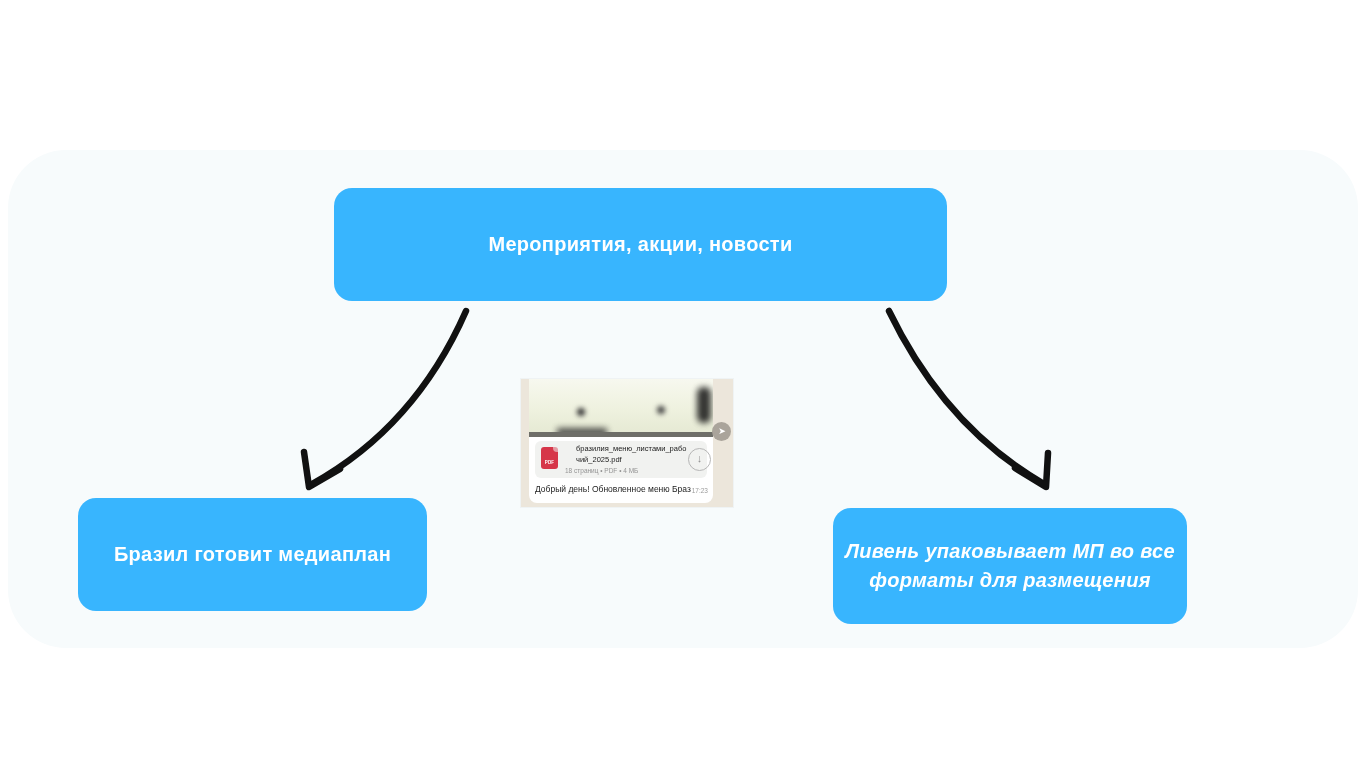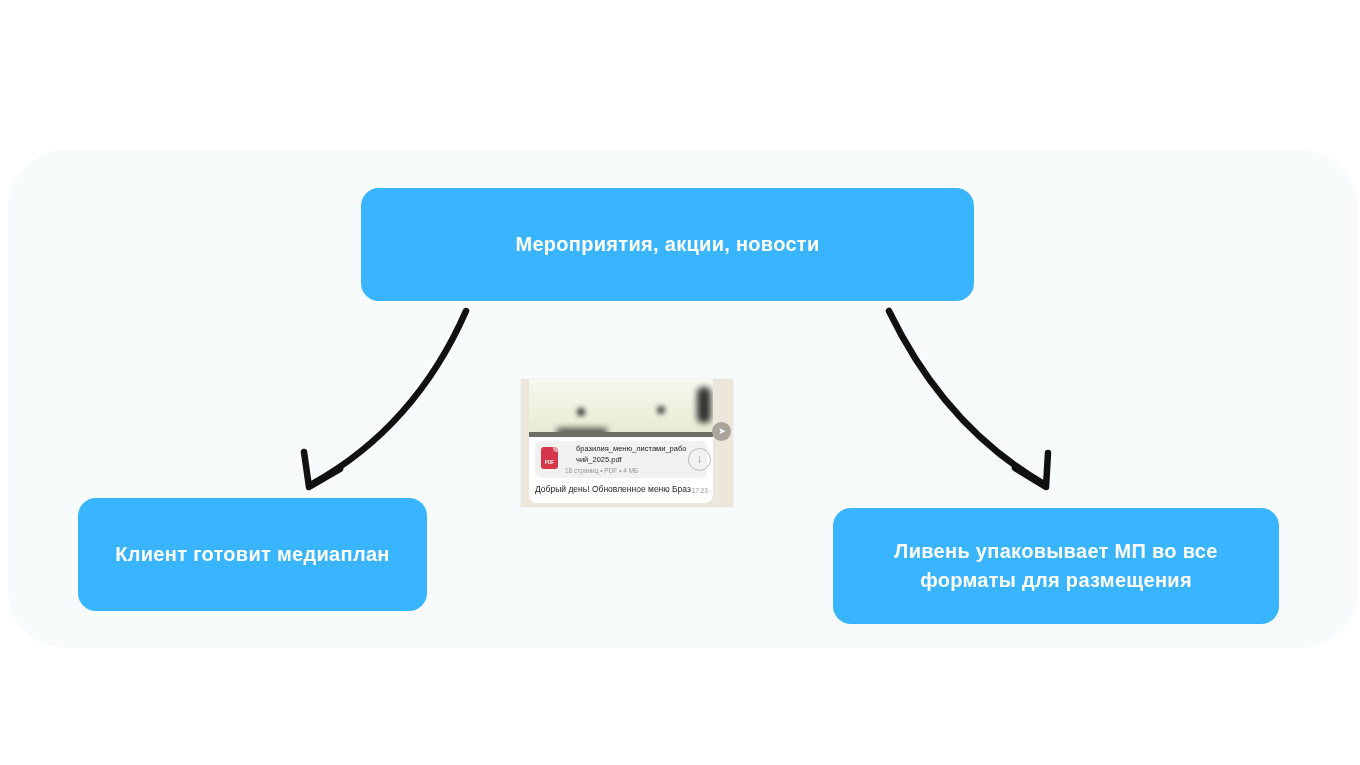--- a/index.html
+++ b/index.html
@@ -7,23 +7,23 @@
               font-family:"Liberation Sans", sans-serif; }
   .stage { position:relative; width:1360px; height:765px; background:#ffffff; }
 
   .panel { position:absolute; left:8px; top:150px; width:1350px; height:498px;
            background:#f7fbfc; border-radius:58px; }
 
   .bluebox { position:absolute; background:#38b5fe; border-radius:18px;
              display:flex; align-items:center; justify-content:center;
              color:#ffffff; font-weight:bold; font-size:20px; letter-spacing:.3px;
              text-align:center; line-height:1.45; }
-  .box-top   { left:361px; top:188px; width:613px; height:113px; }
+  .box-top   { left:334px; top:188px; width:613px; height:113px; }
   .box-left  { left:78px;  top:498px; width:349px; height:113px; }
-  .box-right { left:833px; top:508px; width:446px; height:116px; }
+  .box-right { left:833px; top:508px; width:354px; height:116px;font-style:italic; }
   .box-right .lbl { max-width:412px; }
 
   .arrows { position:absolute; left:0; top:0; width:1360px; height:765px; pointer-events:none; }
 
   
   .chat { position:absolute; left:521px; top:379px; width:212px; height:128px;
           background:#ece6db; overflow:hidden; box-shadow:0 0 0 1px rgba(0,0,0,0.03); }
   .chat * { line-height:1.25; }
   .preview { position:absolute; left:8px; top:0; width:184px; height:58px;
              background:linear-gradient(180deg,#f7f8ef 0%,#eef1de 55%,#e4e8d2 100%);
@@ -76,21 +76,21 @@
       <path d="M889,311 Q945,427 1044,484"></path>
       <path d="M1048,453 L1046,487 L1015,468"></path>
     </g>
   </svg>
 
   <div class="bluebox box-top">
     <span class="lbl">Мероприятия, акции, новости</span>
   </div>
 
   <div class="bluebox box-left">
-    <span class="lbl">Клиент готовит медиаплан</span>
+    <span class="lbl">Бразил готовит медиаплан</span>
   </div>
 
   <div class="bluebox box-right">
     <span class="lbl">Ливень упаковывает МП во все форматы для размещения</span>
   </div>
 
   <div class="chat">
 
     <div class="preview">
       <div class="blob-dark"></div>

